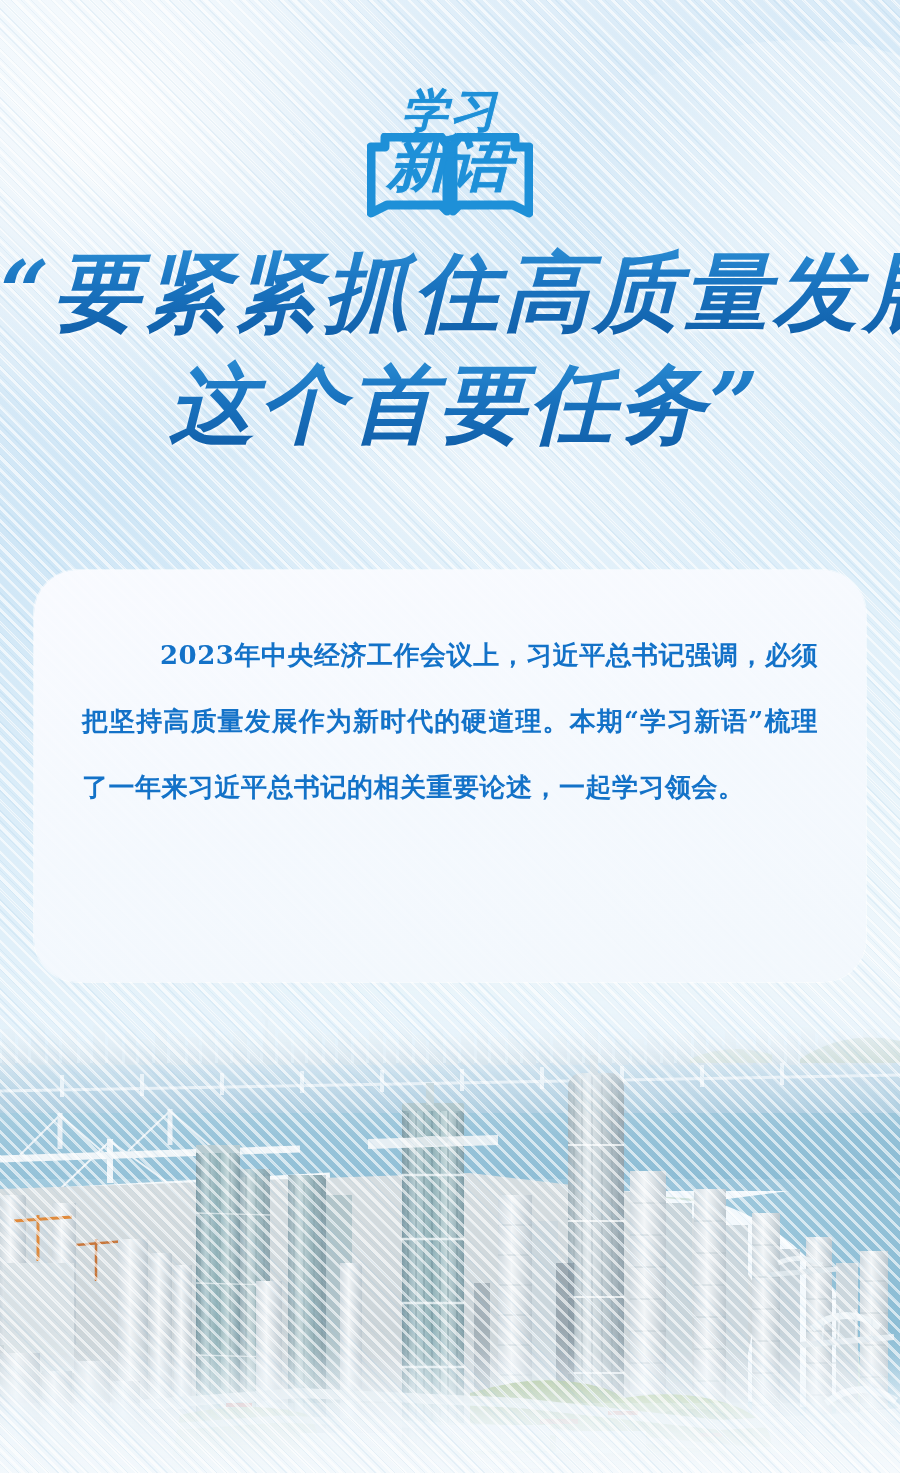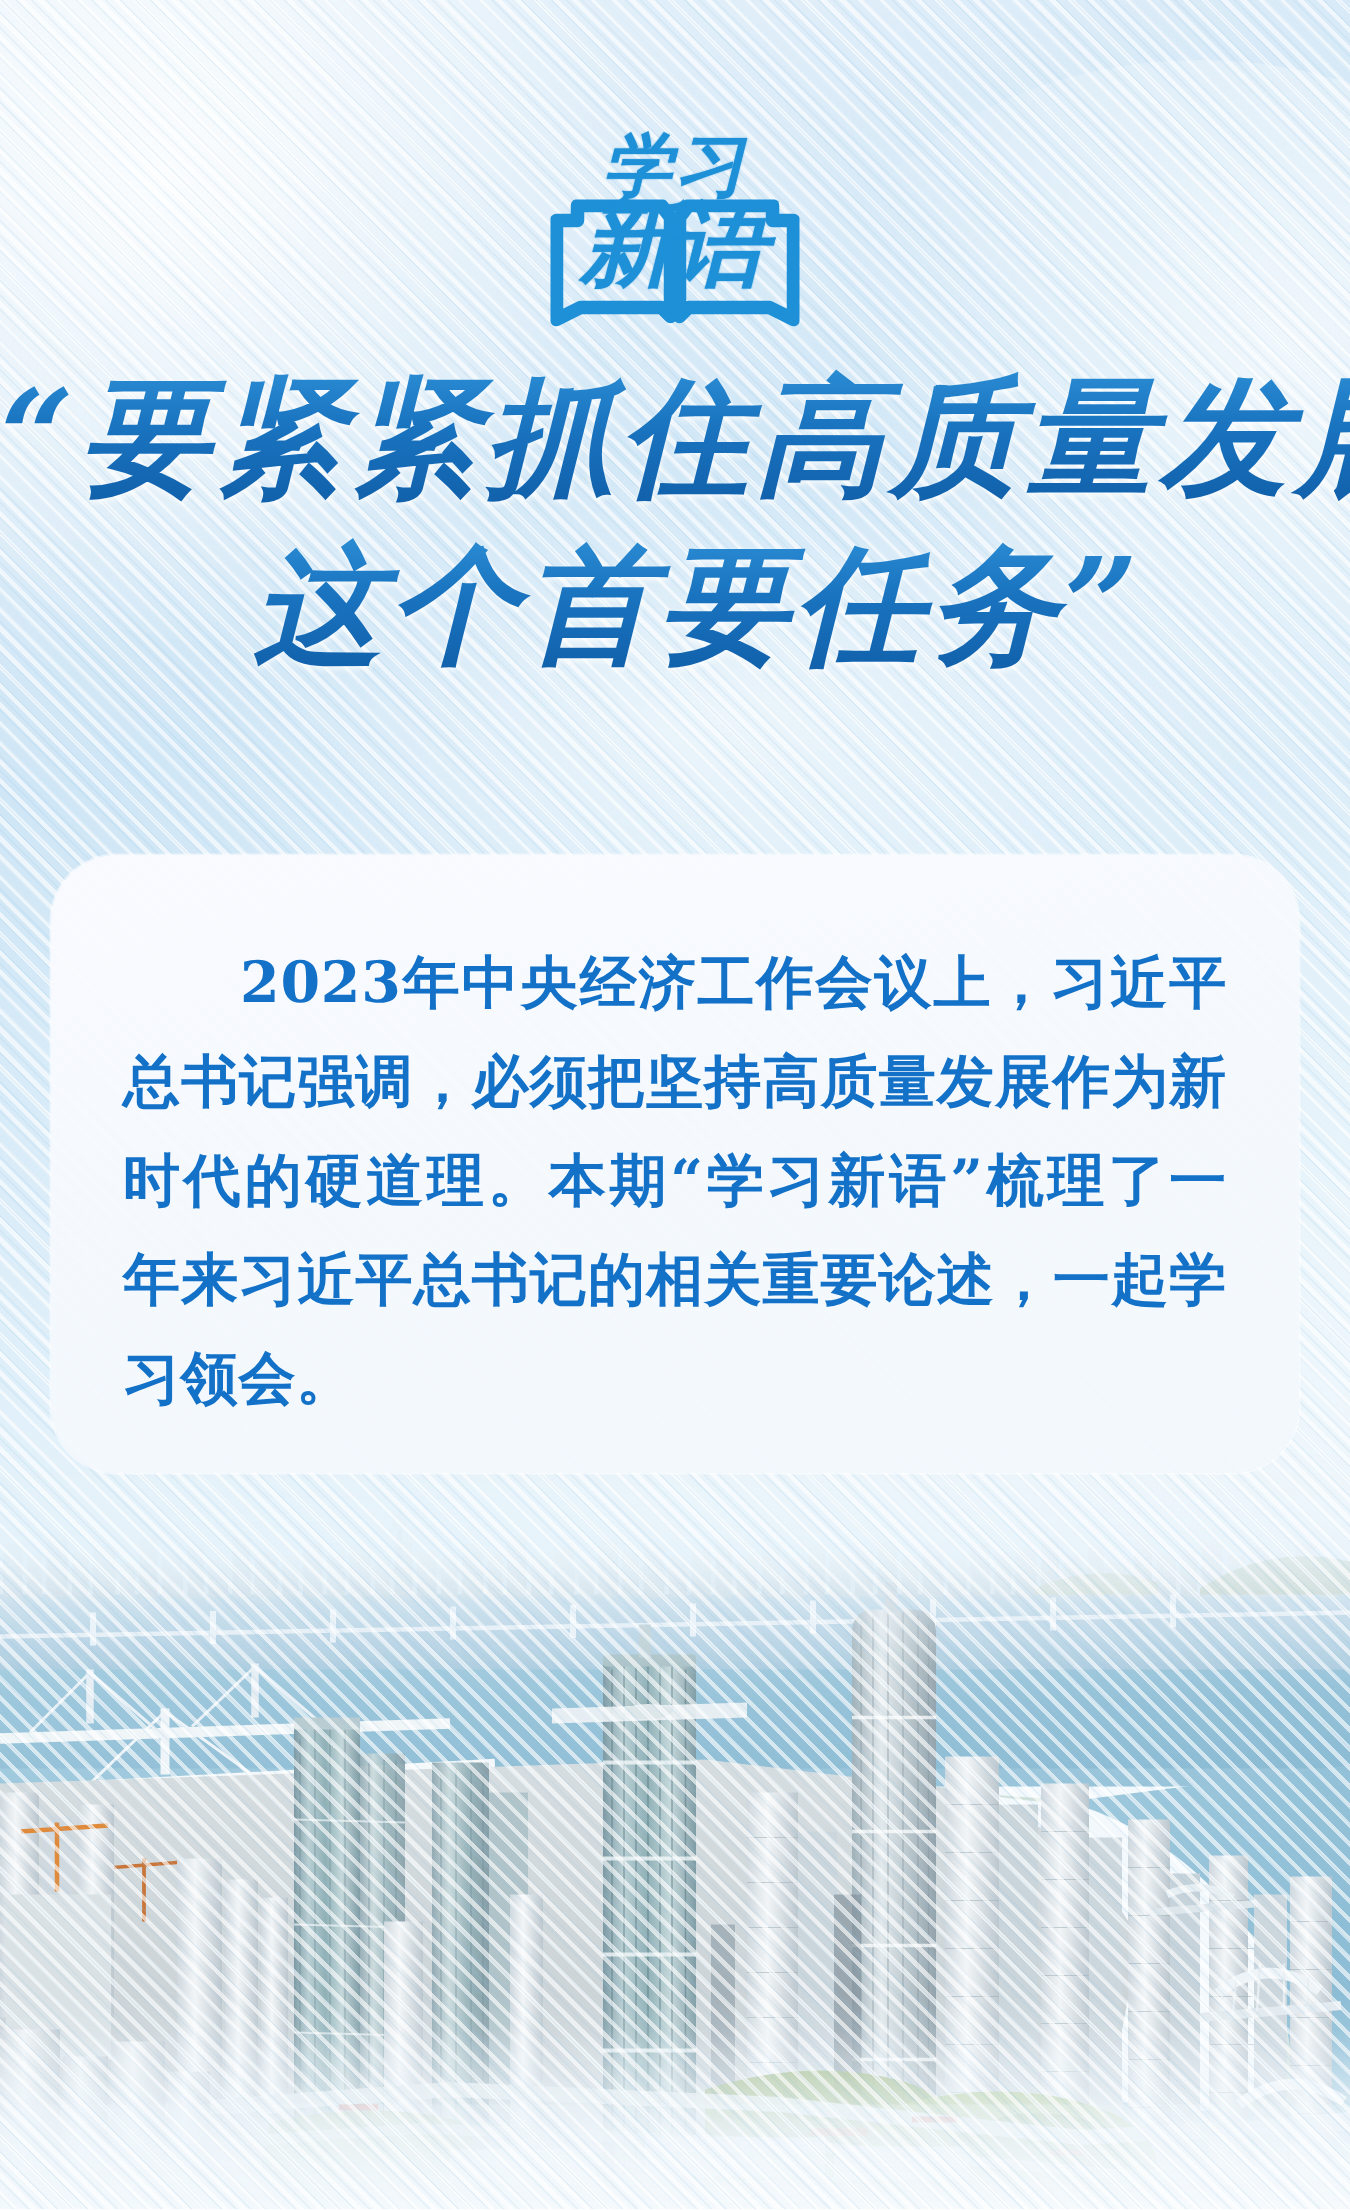--- a/index.html
+++ b/index.html
@@ -133,21 +133,21 @@
     left:34px; top:570px; width:832px; height:412px;
     border-radius:44px;
     background:linear-gradient(170deg, rgba(250,251,255,0.96) 0%, rgba(245,249,254,0.95) 55%, rgba(243,248,253,0.93) 100%);
     box-shadow:0 0 0 1px rgba(255,255,255,0.55);
     z-index:7;
     padding:52px 48px 40px 48px;
   }
   #lead-text {
     font-family:"DejaVu Serif", "Liberation Serif", serif;
     font-weight:700;
-    font-size:38px;
+    font-size:26px;
     line-height:66px;
     color:#1372c8;
     text-indent:78px;
     letter-spacing:0.5px;
     text-align:justify;
     text-justify:inter-character;
   }
 
   
   #photo {

